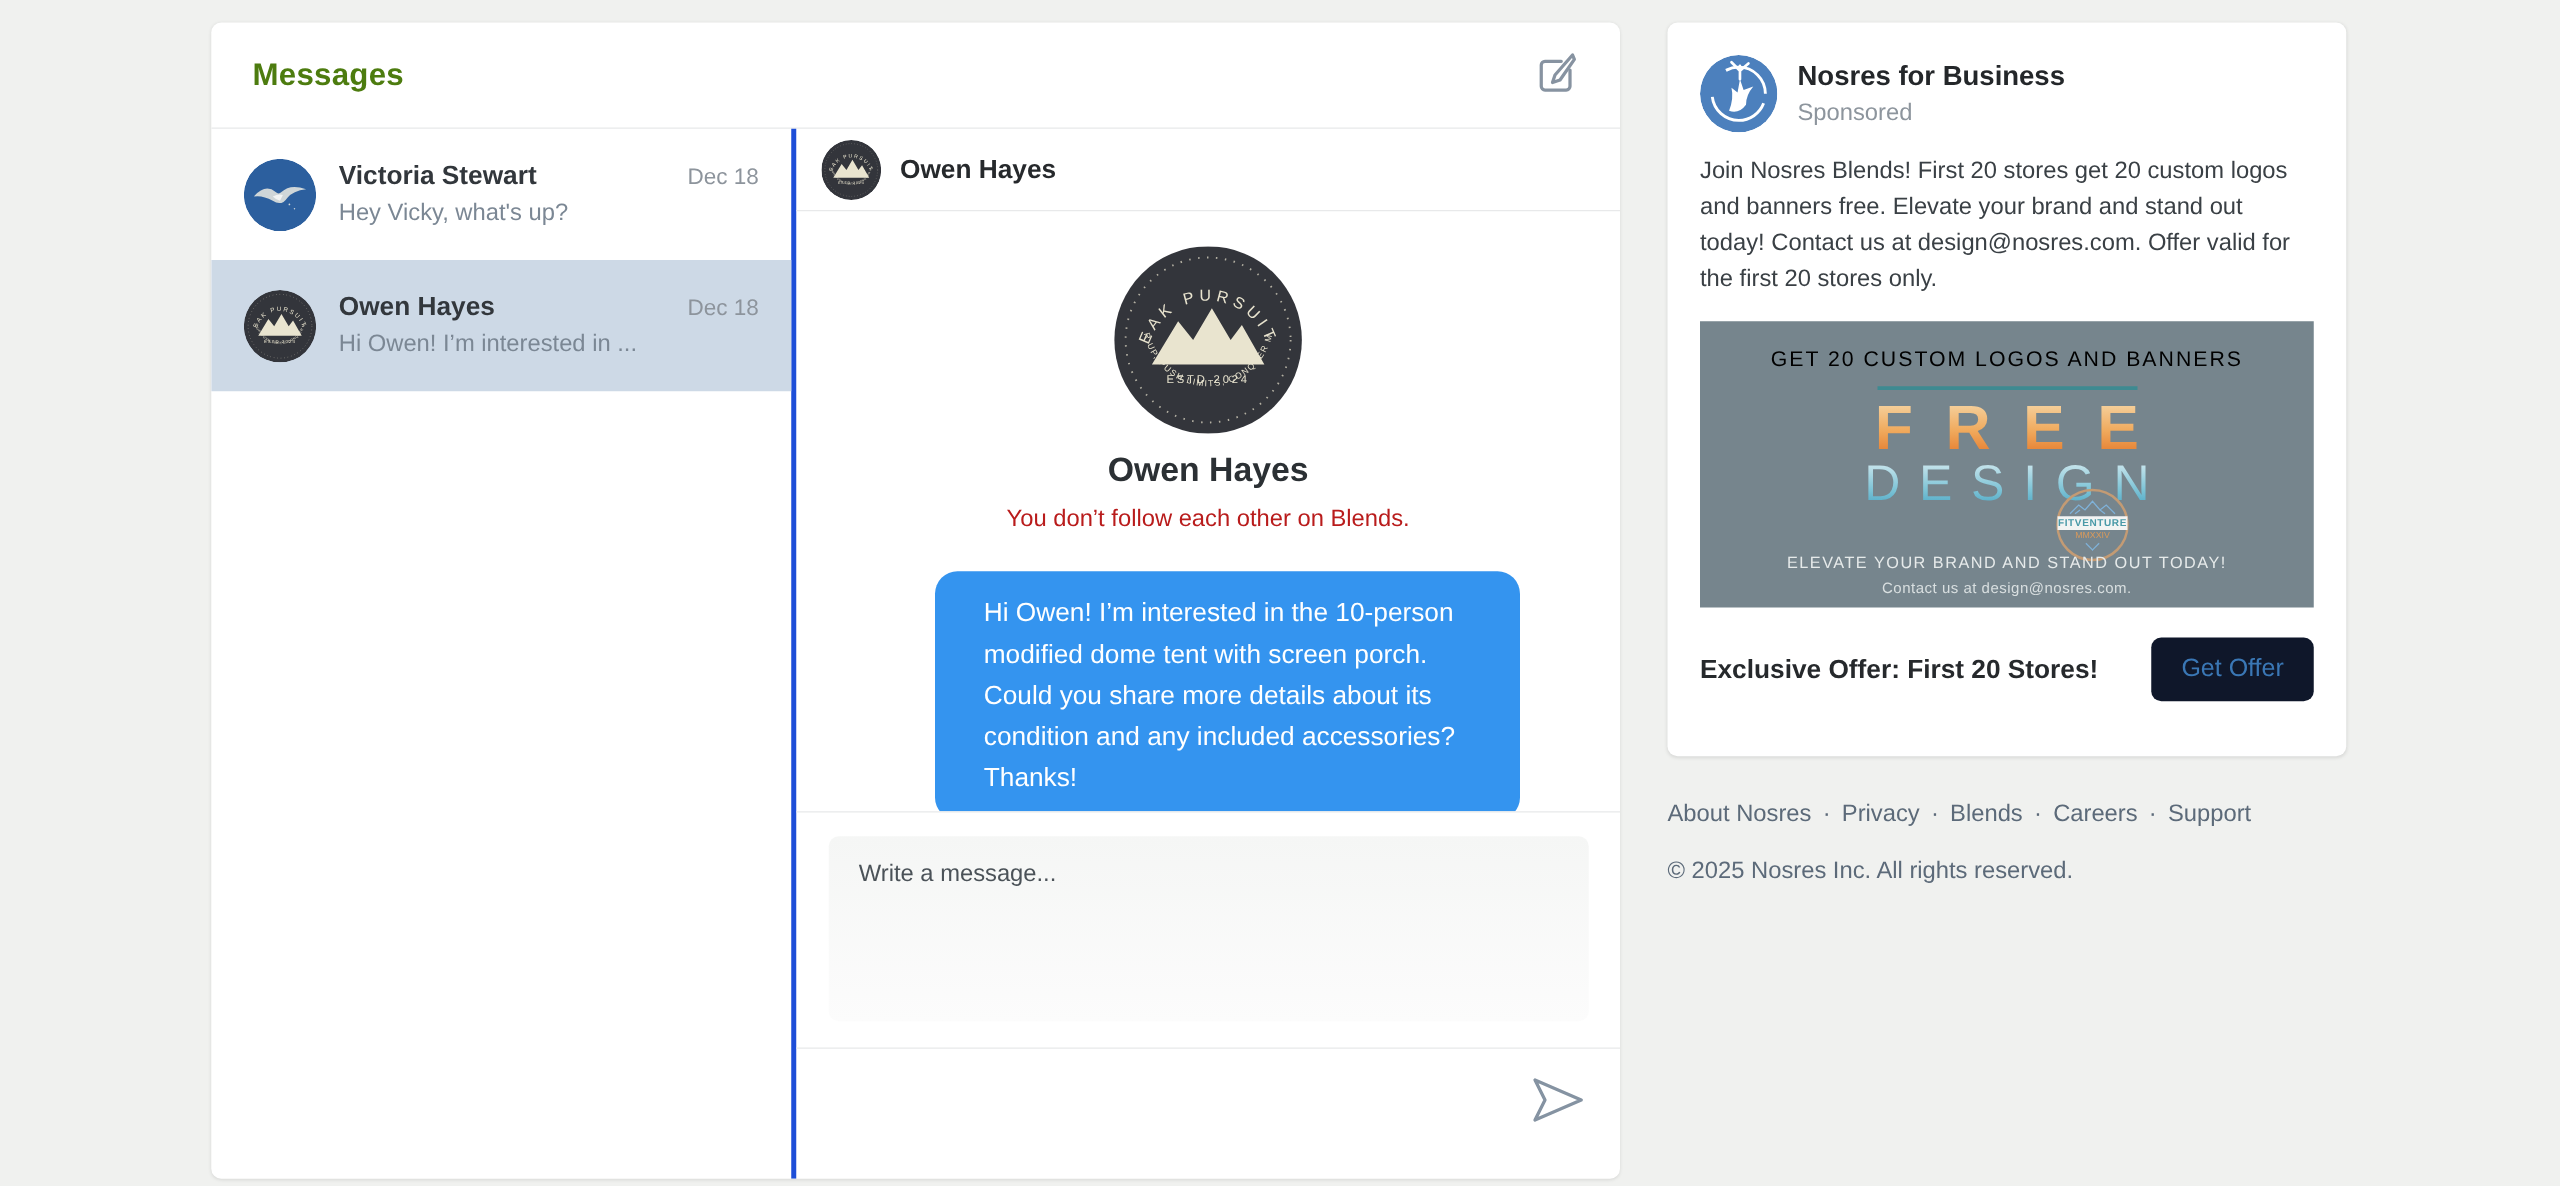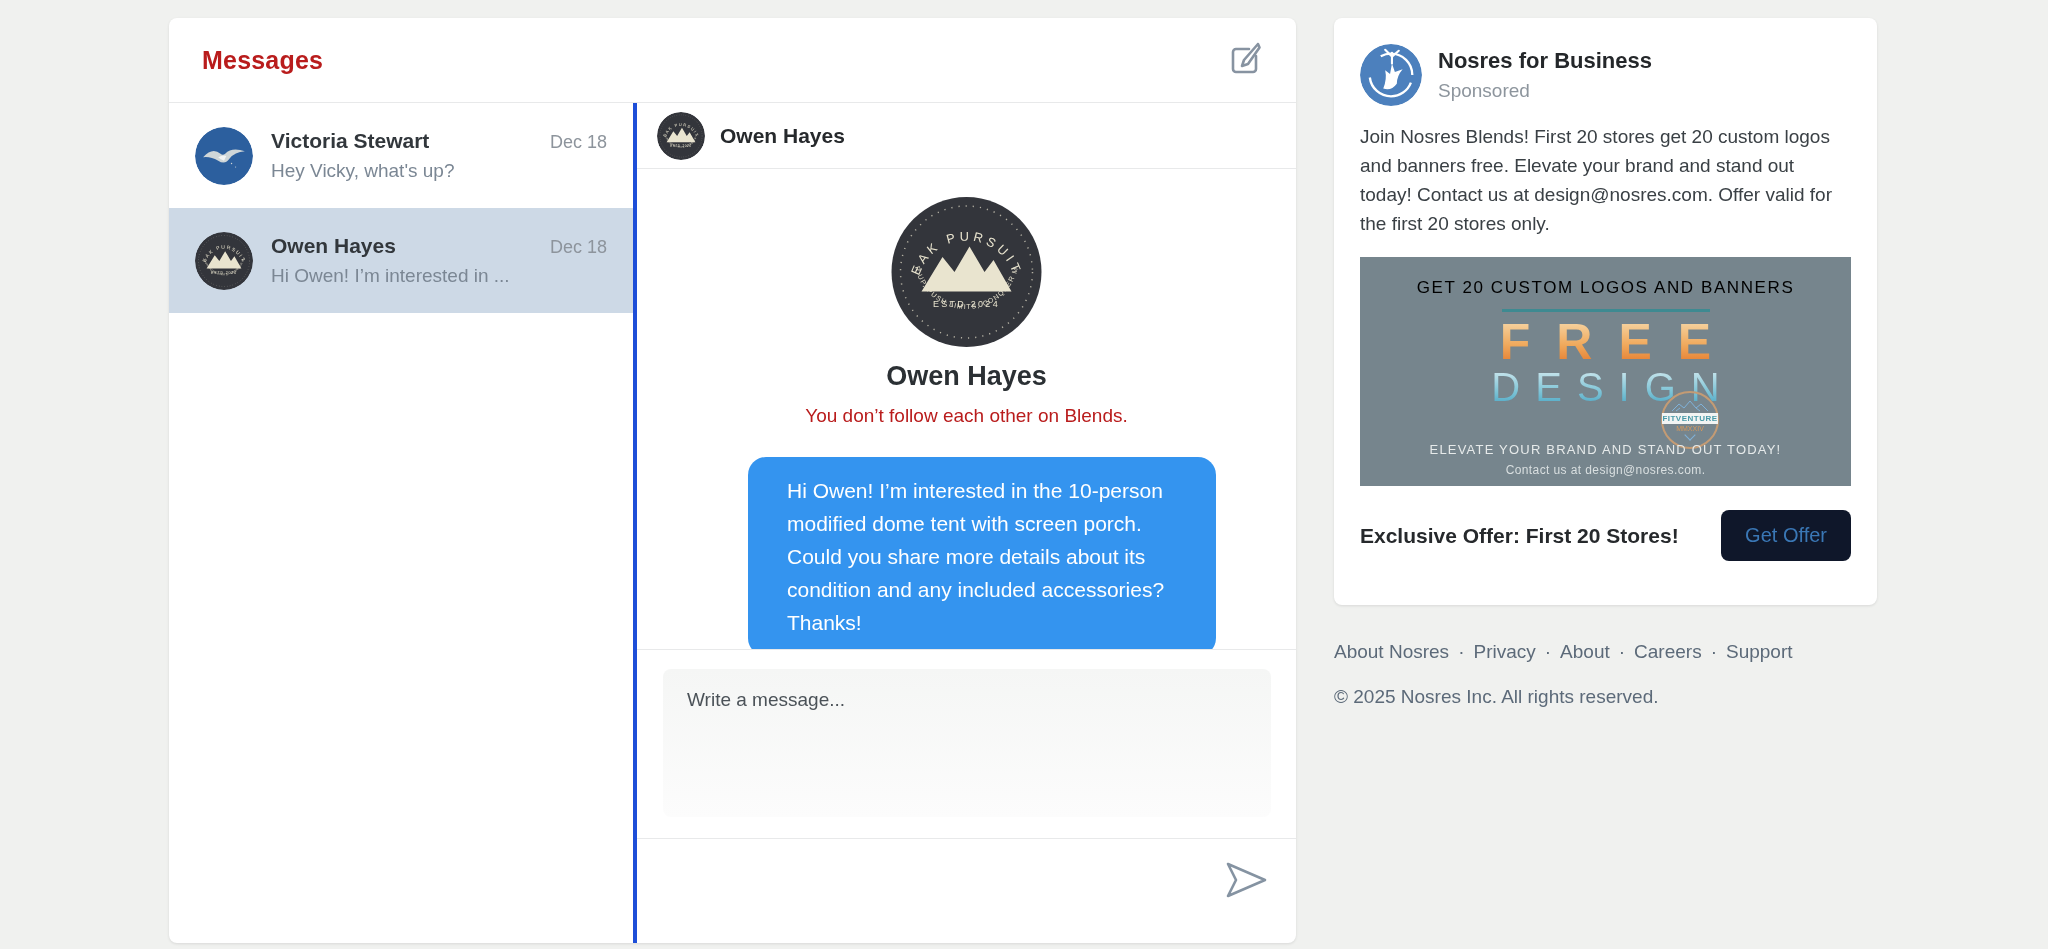--- a/index.html
+++ b/index.html
@@ -8,21 +8,21 @@
     background:#f0f1ef;
     font-family:"Liberation Sans","DejaVu Sans",sans-serif;
     position:relative;
     color:#32373c;
   }
   .card { background:#fff; border-radius:8px; box-shadow:0 1px 3px rgba(0,0,0,.10); }
 
   
   .main-card { position:absolute; left:169px; top:18px; width:1127px; height:925px; display:flex; flex-direction:column; overflow:hidden; }
   .main-header { height:85px; flex:0 0 85px; border-bottom:1px solid #e8e9ea; display:flex; align-items:center; padding:0 30px 0 33px; }
-  .main-title { font-size:25px; font-weight:bold; color:#b91c1c; letter-spacing:.2px; }
+  .main-title { font-size:25px; font-weight:bold; color:#4d7c0f; letter-spacing:.2px; }
   .main-header .spacer { flex:1; }
   .icon-btn { background:none; border:none; cursor:pointer; padding:0; display:flex; align-items:center; justify-content:center; }
   .main-body { flex:1; display:flex; min-height:0; }
 
   
   .conv-col { width:468px; flex:0 0 468px; border-right:4px solid #1d4ed8; }
   .conv-row { display:flex; align-items:center; gap:18px; padding:0 26px; height:105px; cursor:pointer; }
   .conv-row.selected { background:#cdd9e6; }
   .conv-avatar { width:58px; height:58px; flex:0 0 58px; border-radius:50%; overflow:hidden; }
   .conv-avatar svg { display:block; width:100%; height:100%; }
@@ -71,21 +71,21 @@
   .ad-image { position:relative; margin-top:19px; width:491px; height:229px; background:#76858d; overflow:hidden; text-align:center; cursor:pointer; }
   .ad-line1 { margin-top:16px; font-size:30px; letter-spacing:3px; color:#e9edee; }
   .ad-line2 { margin-top:21px; font-size:17px; letter-spacing:1.6px; color:#000000; }
   .ad-rule { width:208px; height:3px; background:#3e8a91; margin:11px auto 0 auto; }
   .ad-free { margin-top:1px; font-size:50px; font-weight:bold; letter-spacing:26px; text-indent:26px;
     background:linear-gradient(#f7e3bb, #f0a95c 55%, #e06c1f); -webkit-background-clip:text; background-clip:text; color:transparent; }
   .ad-design { margin-top:-6px; font-size:40px; letter-spacing:15px; text-indent:15px;
     background:linear-gradient(#ddeef2, #7cc3d6 60%, #3e9fc0); -webkit-background-clip:text; background-clip:text; color:transparent; }
   .ad-line3 { position:absolute; left:0; right:0; bottom:29px; font-size:13px; letter-spacing:1.2px; color:#e6eaea; }
   .ad-line4 { position:absolute; left:0; right:0; bottom:9px; font-size:12px; letter-spacing:.4px; color:#d9dfe0; }
-  .ad-badge { position:absolute; right:132px; top:134px; width:58px; height:58px; border:2px solid #c39b74; border-radius:50%;
+  .ad-badge { position:absolute; right:148px; top:134px; width:58px; height:58px; border:2px solid #c39b74; border-radius:50%;
     display:flex; flex-direction:column; align-items:center; justify-content:center; }
   .ad-badge .peaks { margin-top:-2px; }
   .ad-badge-strip { background:#f2f4f3; width:56px; padding:1px 0; font-size:8px; font-weight:bold; letter-spacing:.5px; color:#4a9aa8; }
   .ad-badge-sub { font-size:7px; color:#d99a5b; margin-top:1px; }
   .ad-badge-chev { width:8px; height:8px; border-right:1px solid #7fb2d9; border-bottom:1px solid #7fb2d9; transform:rotate(45deg); margin-top:-1px; }
 
   .offer-row { margin-top:24px; display:flex; align-items:center; justify-content:space-between; }
   .offer-label { font-size:21px; font-weight:bold; color:#26292c; }
   .offer-btn { background:#0f172a; border:none; border-radius:8px; padding:14px 24px; font-size:20px; color:#3a77b5; cursor:pointer;
     font-family:"Liberation Sans","DejaVu Sans",sans-serif; }
@@ -258,20 +258,20 @@
     <button class="offer-btn">Get Offer</button>
   </div>
 </div>
 
 <div class="footer">
   <div class="footer-links">
     <span class="footer-link">About Nosres</span>
     <span class="footer-sep">·</span>
     <span class="footer-link">Privacy</span>
     <span class="footer-sep">·</span>
-    <span class="footer-link">About</span>
+    <span class="footer-link">Blends</span>
     <span class="footer-sep">·</span>
     <span class="footer-link">Careers</span>
     <span class="footer-sep">·</span>
     <span class="footer-link">Support</span>
   </div>
   <div class="footer-copy">© 2025 Nosres Inc. All rights reserved.</div>
 </div>
 
 </body></html>

